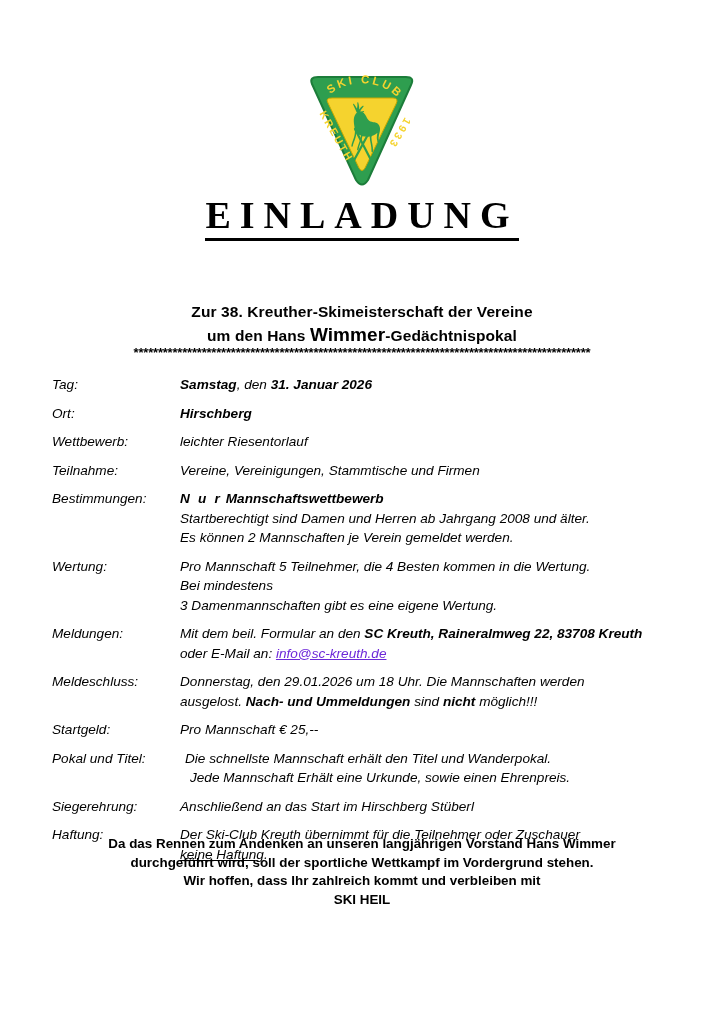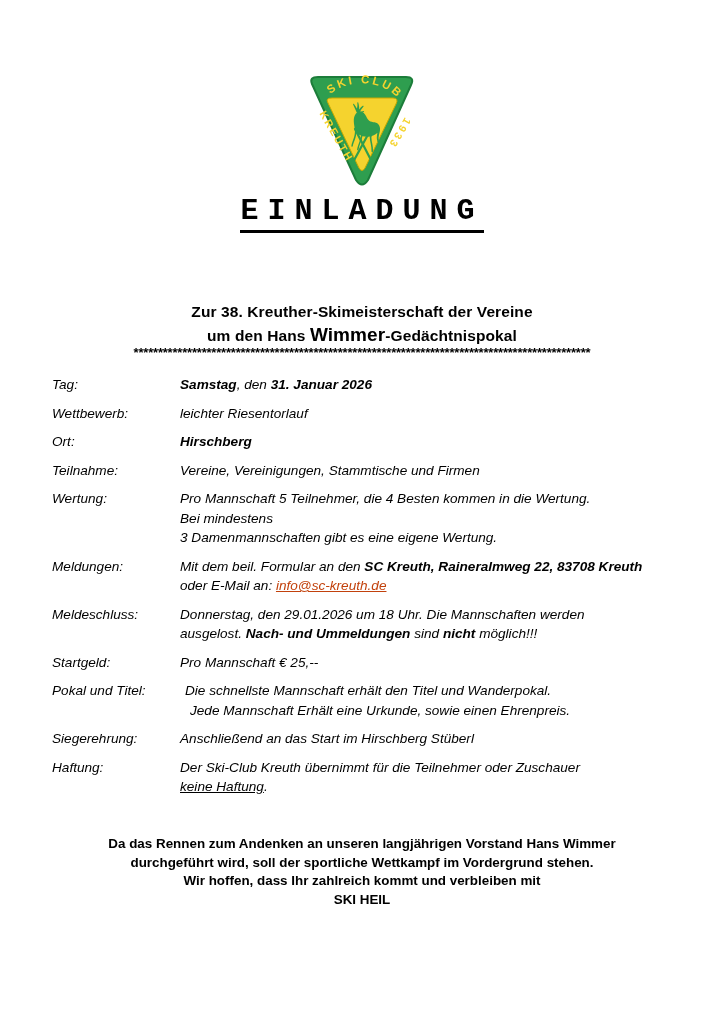--- a/index.html
+++ b/index.html
@@ -35,23 +35,23 @@
   }
   .logo-svg { display: block; }
 
   
   .einladung {
     position: absolute;
     top: 196px;
     left: 0;
     right: 0;
     text-align: center;
-    font-family: Liberation Mono, monospace;
-    font-weight: 700;
-    font-size: 30px;
+    font-family: Liberation Serif, serif;
+    font-weight: 700;
+    font-size: 38px;
     letter-spacing: 9px;
     line-height: 1;
     color: #000;
   }
   .einladung .ul {
     display: inline-block;
     border-bottom: 3px solid #000;
     padding-bottom: 4px;
     padding-right: 0;
   }
@@ -107,21 +107,21 @@
     font-weight: 400;
     white-space: nowrap;
   }
   .row .val {
     flex: 1 1 auto;
   }
   .row .val .line { display: block; white-space: nowrap; }
   b, .b { font-weight: 700; }
   .spaced { font-weight: 700; letter-spacing: 2.2px; }
   .mail {
-    color: #c2410c;
+    color: #6d28d9;
     text-decoration: underline;
   }
   .u { text-decoration: underline; }
   .indent { padding-left: 5px; }
 
   
   .closing {
     position: absolute;
     top: 835px;
     left: 0;
@@ -200,35 +200,43 @@
   <div class="stars">**********************************************************************************************</div>
 
   <div class="details">
 
     <div class="row">
       <div class="lbl">Tag:</div>
       <div class="val"><b>Samstag</b><span>, den </span><b>31. Januar 2026</b></div>
     </div>
 
     <div class="row">
+      <div class="lbl">Ort:</div>
+      <div class="val b">Hirschberg</div>
+    </div>
+
+    <div class="row">
       <div class="lbl">Wettbewerb:</div>
       <div class="val">leichter Riesentorlauf</div>
     </div>
 
-    <div class="row">
-      <div class="lbl">Ort:</div>
-      <div class="val b">Hirschberg</div>
-    </div>
-
 
     <div class="row">
       <div class="lbl">Teilnahme:</div>
       <div class="val">Vereine, Vereinigungen, Stammtische und Firmen</div>
     </div>
 
+    <div class="row">
+      <div class="lbl">Bestimmungen:</div>
+      <div class="val">
+        <span class="line"><span class="spaced">N u r</span><b> Mannschaftswettbewerb</b></span>
+        <span class="line">Startberechtigt sind Damen und Herren ab Jahrgang 2008 und älter.</span>
+        <span class="line">Es können 2 Mannschaften je Verein gemeldet werden.</span>
+      </div>
+    </div>
 
     <div class="row">
       <div class="lbl">Wertung:</div>
       <div class="val">
         <span class="line">Pro Mannschaft 5 Teilnehmer, die 4 Besten kommen in die Wertung.</span>
         <span class="line">Bei mindestens</span>
         <span class="line">3 Damenmannschaften gibt es eine eigene Wertung.</span>
       </div>
     </div>
 

